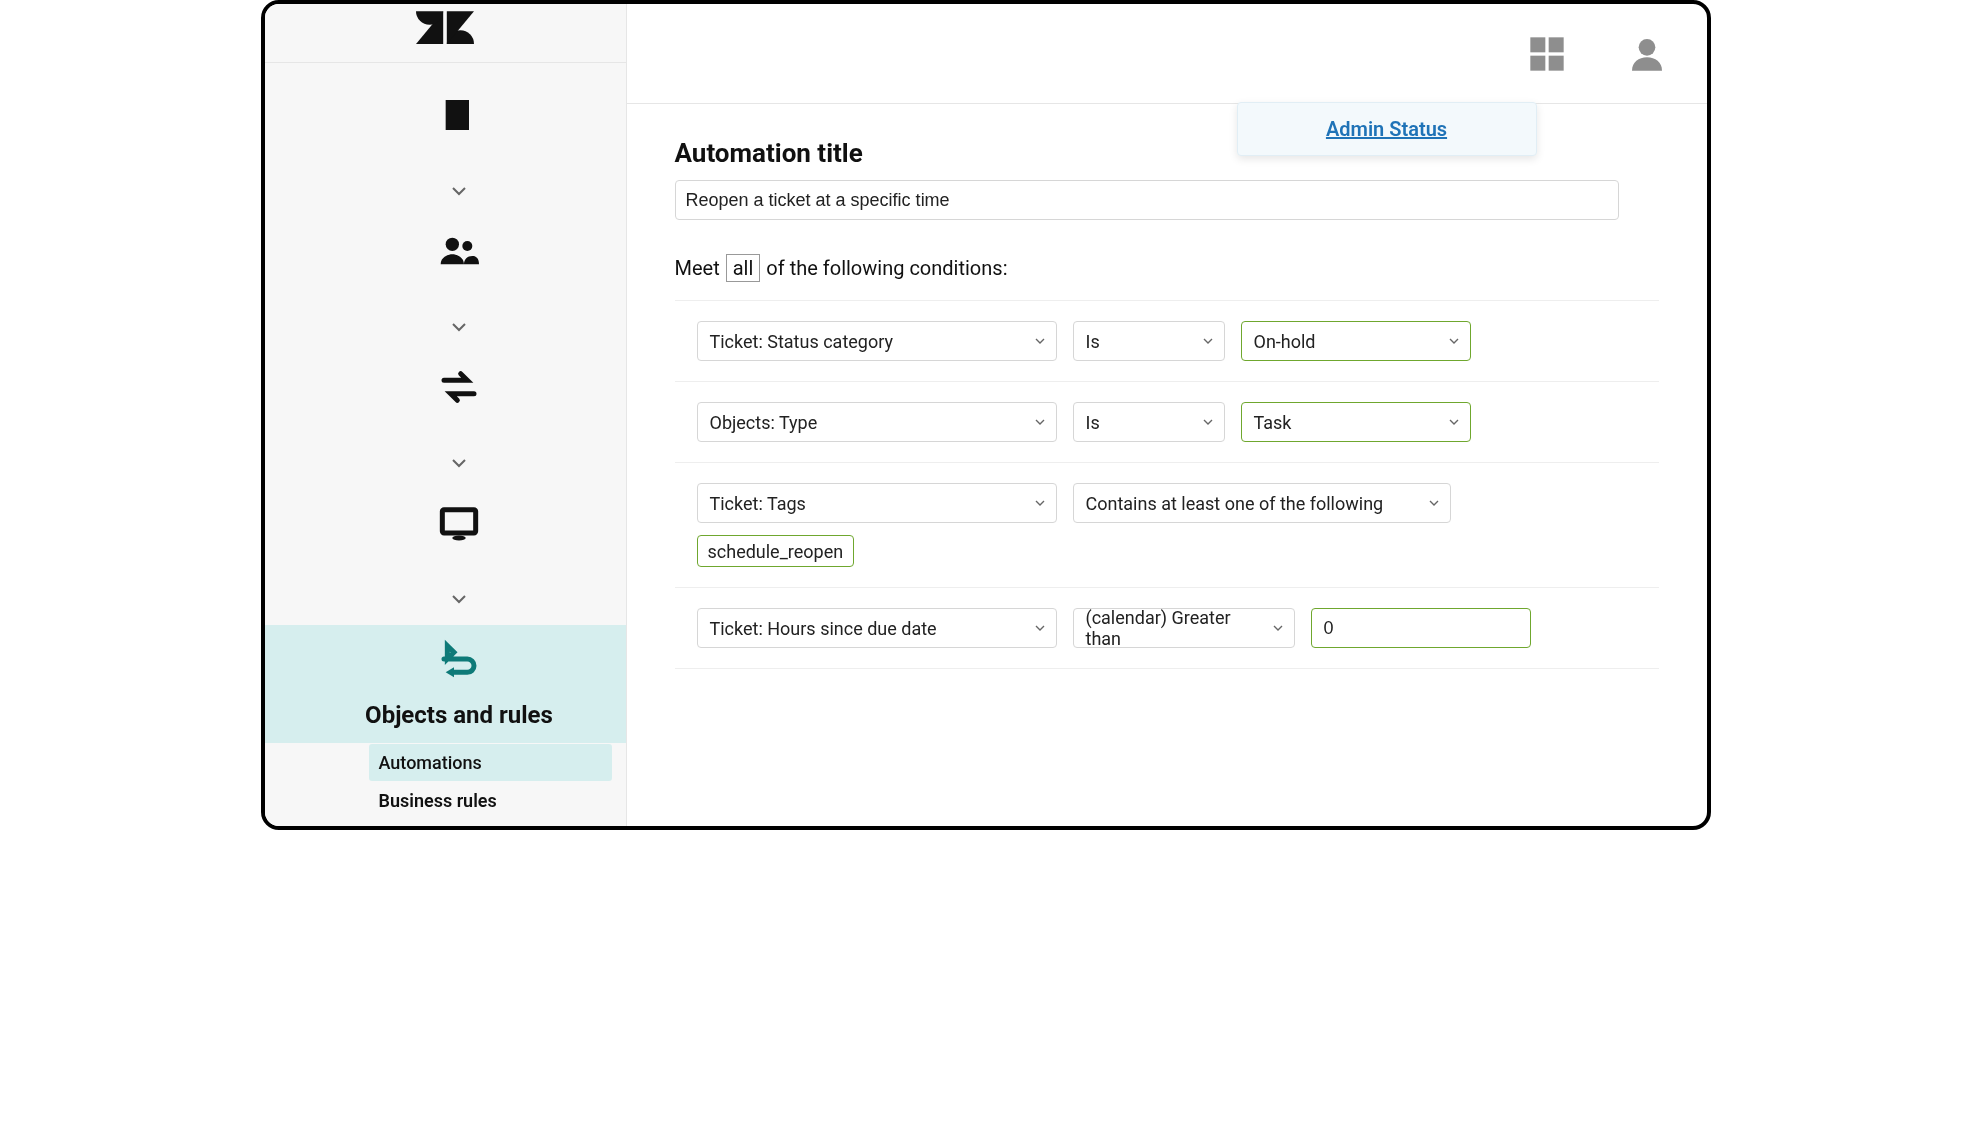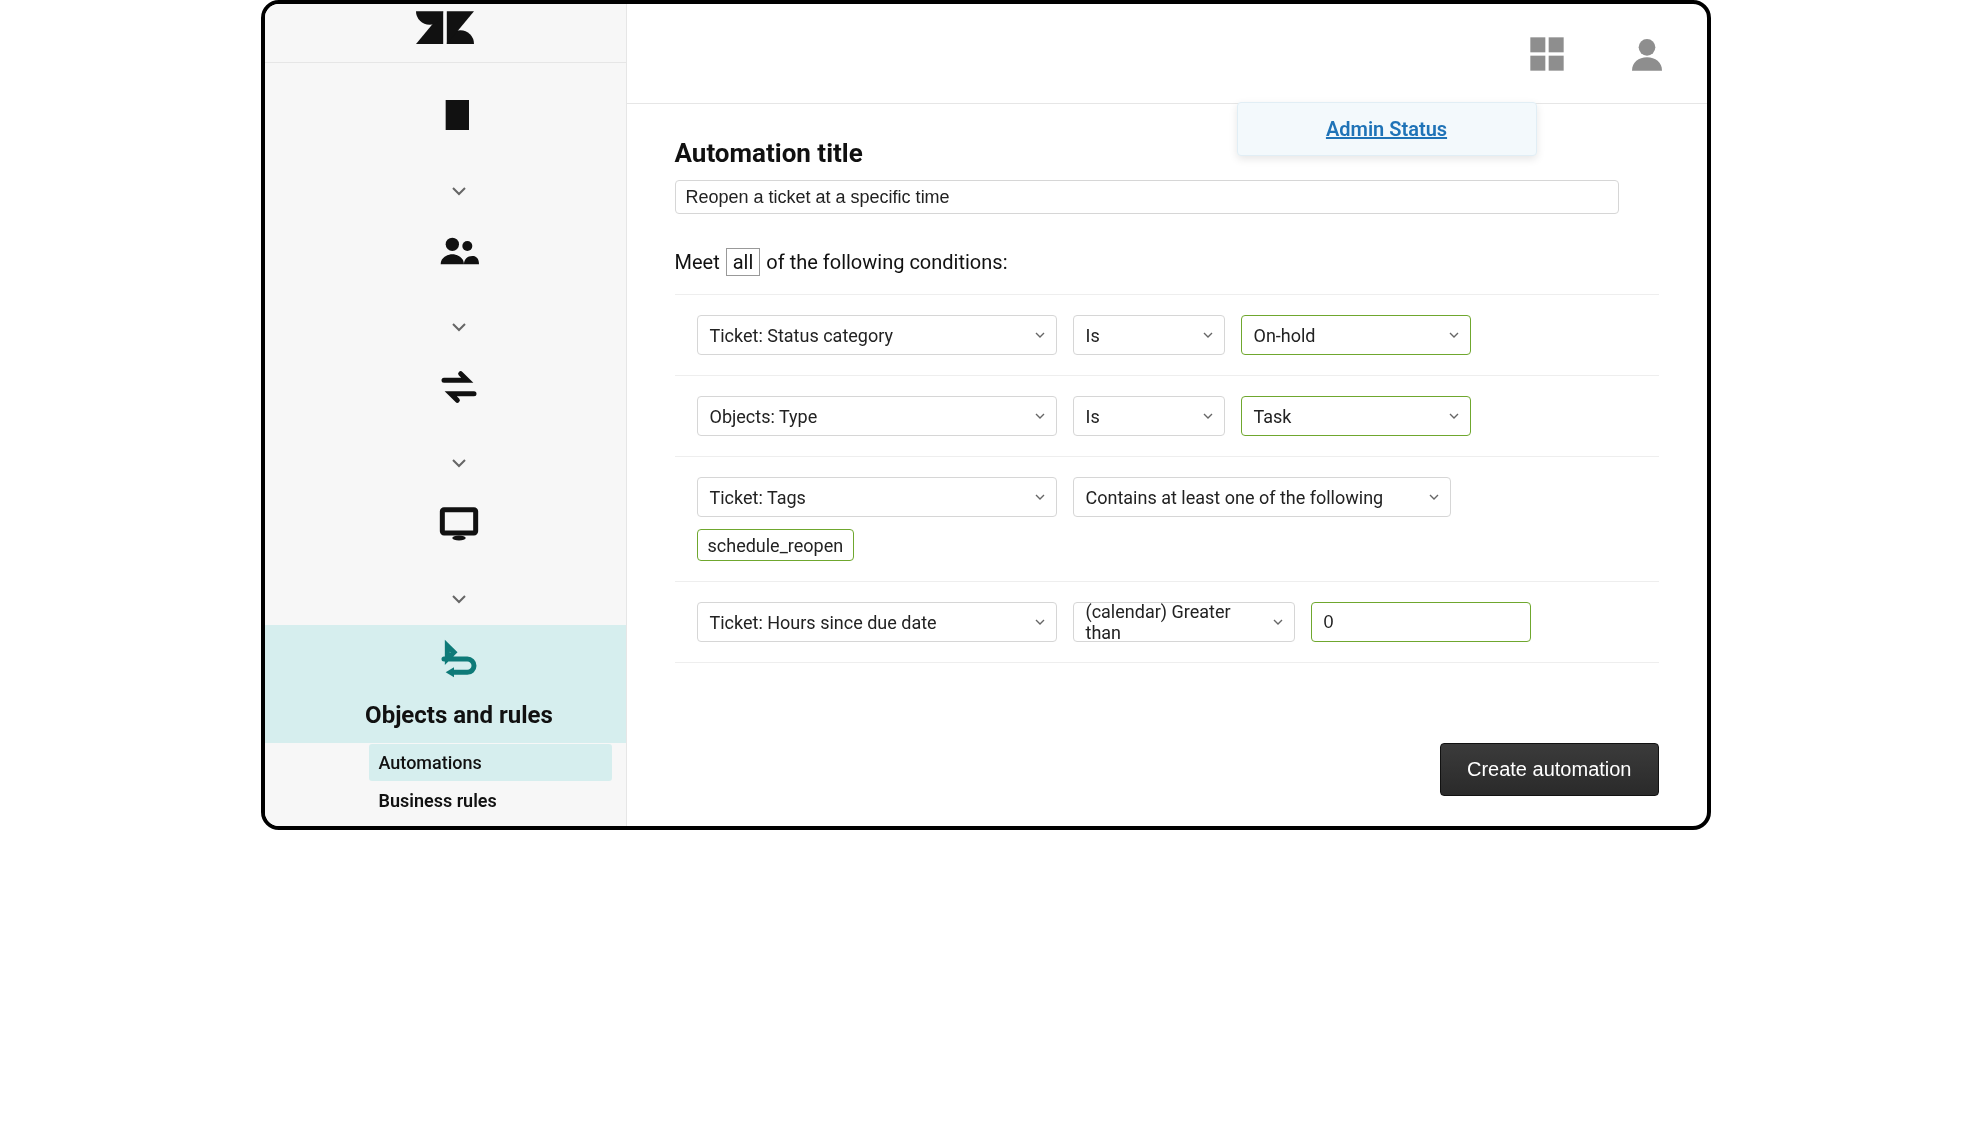--- a/index.html
+++ b/index.html
@@ -125,21 +125,21 @@
     flex: 1;
     overflow: auto;
   }
   .section-title {
     font-size: 26px;
     font-weight: 700;
     margin-bottom: 12px;
   }
   .title-input {
     width: 944px;
-    height: 34px;
+    height: 40px;
     border: 1px solid #d6d6d6;
     border-radius: 4px;
     padding: 0 10px;
     font-size: 18px;
     color: #222;
   }
   .meet-row {
     margin-top: 34px;
     font-size: 20px;
     display: flex;
@@ -438,18 +438,15 @@
             <svg class="chev" viewBox="0 0 24 24">
                 <polyline points="6 9 12 15 18 9"></polyline>
               </svg>
           </div>
           <input class="num-input" type="text" value="0" style="">
         </div>
 
       </div>
     </div>
 
-    <div class="footer">
-      <button class="create-btn">Create automation</button>
-    </div>
   </main>
 
 </div>
 
 </body></html>

